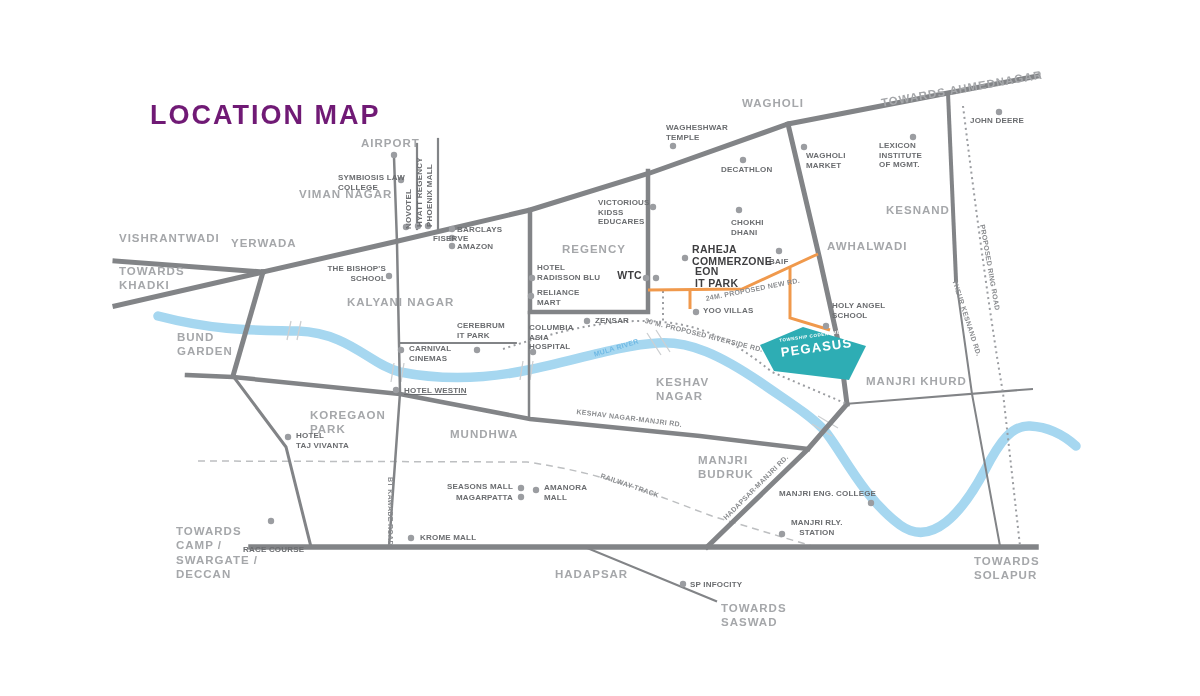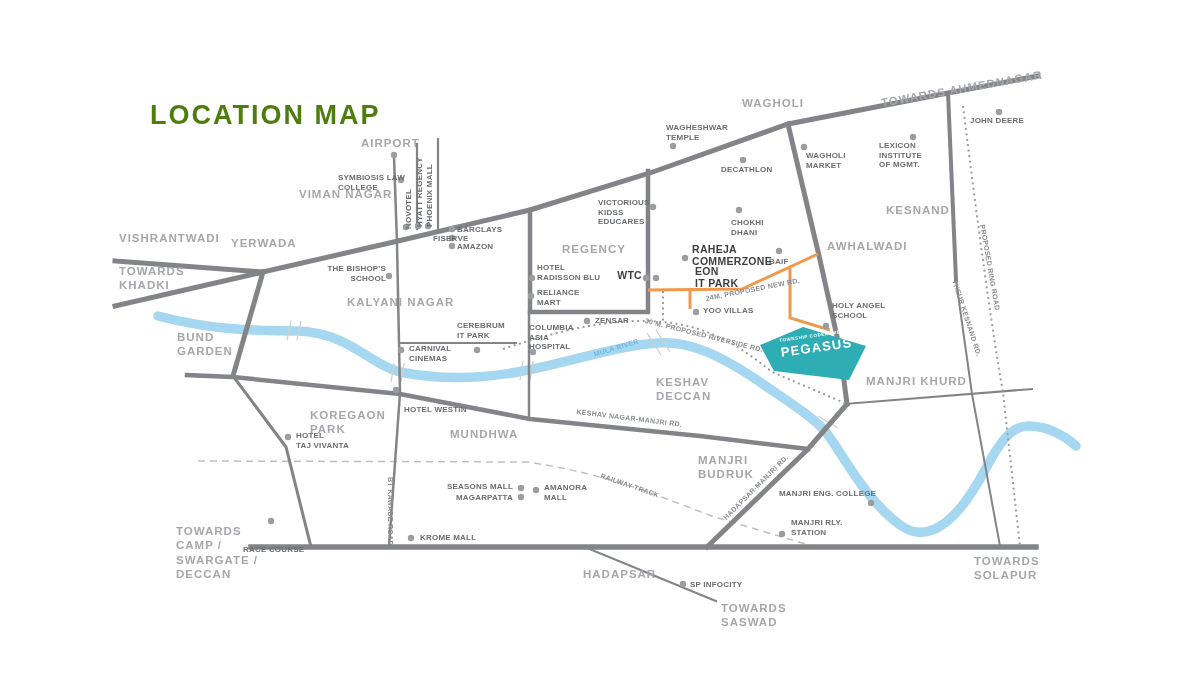--- a/index.html
+++ b/index.html
@@ -1,20 +1,20 @@
 <!DOCTYPE html>
 <html><head>
 <meta charset="utf-8">
 <style>
   html,body{margin:0;padding:0;background:#fff;}
   #stage{position:relative;width:1200px;height:696px;background:#ffffff;overflow:hidden;
          font-family:"Liberation Sans",sans-serif;}
   #map-svg{position:absolute;left:0;top:0;}
   #page-title{position:absolute;left:150px;top:82px;font-size:27px;font-weight:800;
-              letter-spacing:2px;color:#4d7c0f;}
+              letter-spacing:2px;color:#701a75;}
   .lbl{position:absolute;white-space:pre-line;transform-origin:0 0;}
   .loc{font-size:11.5px;font-weight:700;letter-spacing:1px;color:#A5A7AA;line-height:1.25;}
   .poi{font-size:8px;font-weight:700;letter-spacing:.2px;color:#6B6D70;line-height:1.2;}
   .bold{font-size:10.5px;font-weight:800;letter-spacing:.3px;color:#3E3E40;line-height:1.15;}
   .rl{font-size:7px;font-weight:700;letter-spacing:.3px;color:#8A8C8F;line-height:1;}
   .r{text-align:right;}
   #pegasus-label{position:absolute;left:779px;top:339px;transform:rotate(-8deg);
                  transform-origin:0 0;color:#fff;line-height:1;}
   #pegasus-label .tag{font-size:4.5px;font-weight:700;letter-spacing:.6px;}
   #pegasus-label .nm{font-size:13px;font-weight:800;letter-spacing:1.2px;margin-top:2px;}
@@ -126,28 +126,28 @@
       <div class="lbl loc" style="left: 299px; top: 187px;">VIMAN NAGAR</div>
       <div class="lbl loc" style="left: 361px; top: 136px;">AIRPORT</div>
       <div class="lbl loc" style="left: 347px; top: 295px;">KALYANI NAGAR</div>
       <div class="lbl loc" style="left: 177px; top: 330px;">BUND
 GARDEN</div>
       <div class="lbl loc" style="left: 310px; top: 408px;">KOREGAON
 PARK</div>
       <div class="lbl loc" style="left: 450px; top: 427px;">MUNDHWA</div>
       <div class="lbl loc" style="left: 562px; top: 242px;">REGENCY</div>
       <div class="lbl loc" style="left: 656px; top: 375px;">KESHAV
-DECCAN</div>
+NAGAR</div>
       <div class="lbl loc" style="left: 742px; top: 96px;">WAGHOLI</div>
       <div class="lbl loc" style="left: 886px; top: 203px;">KESNAND</div>
       <div class="lbl loc" style="left: 827px; top: 239px;">AWHALWADI</div>
       <div class="lbl loc" style="left: 698px; top: 453px;">MANJRI
 BUDRUK</div>
       <div class="lbl loc" style="left: 866px; top: 374px;">MANJRI KHURD</div>
-      <div class="lbl loc" style="left: 567px; top: 567px; padding-left: 16px;">HADAPSAR</div>
+      <div class="lbl loc" style="left: 539px; top: 567px; padding-left: 16px;">HADAPSAR</div>
       <div class="lbl loc" style="left: 176px; top: 524px;">TOWARDS
 CAMP /
 SWARGATE /
 DECCAN</div>
       <div class="lbl loc" style="left: 721px; top: 601px;">TOWARDS
 SASWAD</div>
       <div class="lbl loc" style="left: 974px; top: 554px;">TOWARDS
 SOLAPUR</div>
       <div class="lbl loc" style="left: 880px; top: 96px; transform: rotate(-10deg);">TOWARDS AHMEDNAGAR</div>
       <div class="lbl poi" style="left: 338px; top: 173px;">SYMBIOSIS LAW
@@ -180,35 +180,35 @@
       <div class="lbl poi" style="left: 537px; top: 288px;">RELIANCE
 MART</div>
       <div class="lbl poi" style="left: 595px; top: 316px;">ZENSAR</div>
       <div class="lbl poi" style="left: 529px; top: 323px;">COLUMBIA
 ASIA
 HOSPITAL</div>
       <div class="lbl poi" style="left: 457px; top: 321px;">CEREBRUM
 IT PARK</div>
       <div class="lbl poi" style="left: 409px; top: 344px;">CARNIVAL
 CINEMAS</div>
-      <div class="lbl poi" style="left: 404px; top: 405px;">HOTEL WESTIN</div>
+      <div class="lbl poi" style="left: 404px; top: 386px; text-decoration: underline;">HOTEL WESTIN</div>
       <div class="lbl poi" style="left: 296px; top: 431px;">HOTEL
 TAJ VIVANTA</div>
       <div class="lbl poi" style="left: 243px; top: 545px;">RACE COURSE</div>
       <div class="lbl poi" style="left: 420px; top: 533px;">KROME MALL</div>
       <div class="lbl poi r" style="right: 687px; top: 482px;">SEASONS MALL</div>
       <div class="lbl poi r" style="right: 687px; top: 493px;">MAGARPATTA</div>
       <div class="lbl poi" style="left: 544px; top: 483px;">AMANORA
 MALL</div>
       <div class="lbl poi" style="left: 690px; top: 580px;">SP INFOCITY</div>
       <div class="lbl poi" style="left: 703px; top: 306px;">YOO VILLAS</div>
       <div class="lbl poi" style="left: 832px; top: 301px;">HOLY ANGEL
 SCHOOL</div>
       <div class="lbl poi" style="left: 779px; top: 489px;">MANJRI ENG. COLLEGE</div>
-      <div class="lbl poi" style="left: 791px; top: 518px;">MANJRI RLY.
+      <div class="lbl poi" style="left: 791px; top: 518px; text-align: center;">MANJRI RLY.
 STATION</div>
       <div class="lbl bold r" style="right: 558px; top: 269px;">WTC</div>
       <div class="lbl bold" style="left: 667px; top: 265px; margin-left: 28px;">EON
 IT PARK</div>
       <div class="lbl bold" style="left: 692px; top: 243px;">RAHEJA
 COMMERZONE</div>
       <div class="lbl rl" style="left: 705px; top: 295px; transform: rotate(-11deg);">24M. PROPOSED NEW RD.</div>
       <div class="lbl rl" style="left: 646px; top: 317px; transform: rotate(14deg);">30 M. PROPOSED RIVERSIDE RD.</div>
       <div class="lbl rl" style="left: 577px; top: 408px; transform: rotate(7deg);">KESHAV NAGAR-MANJRI RD.</div>
       <div class="lbl rl" style="left: 602px; top: 472px; transform: rotate(19deg);">RAILWAY TRACK</div>

